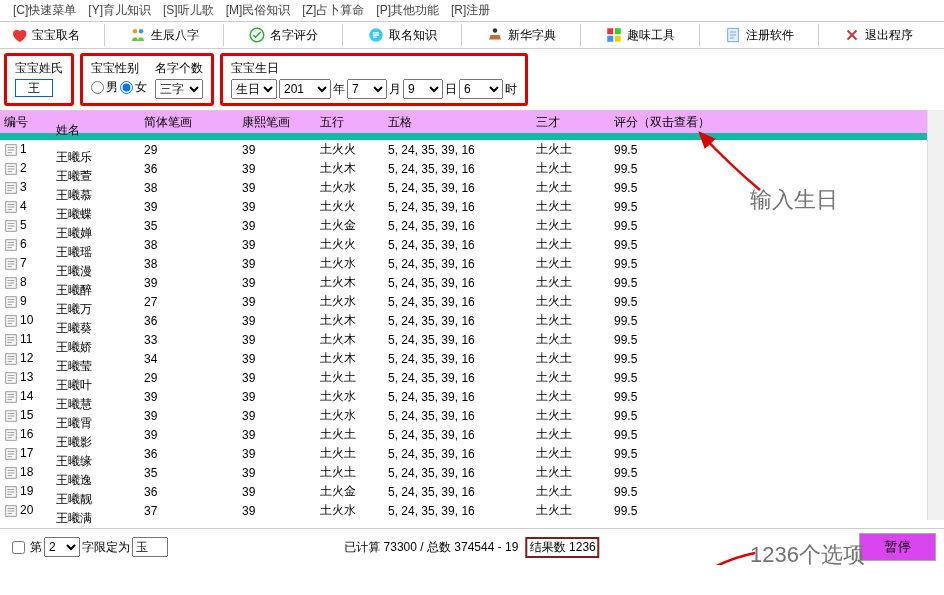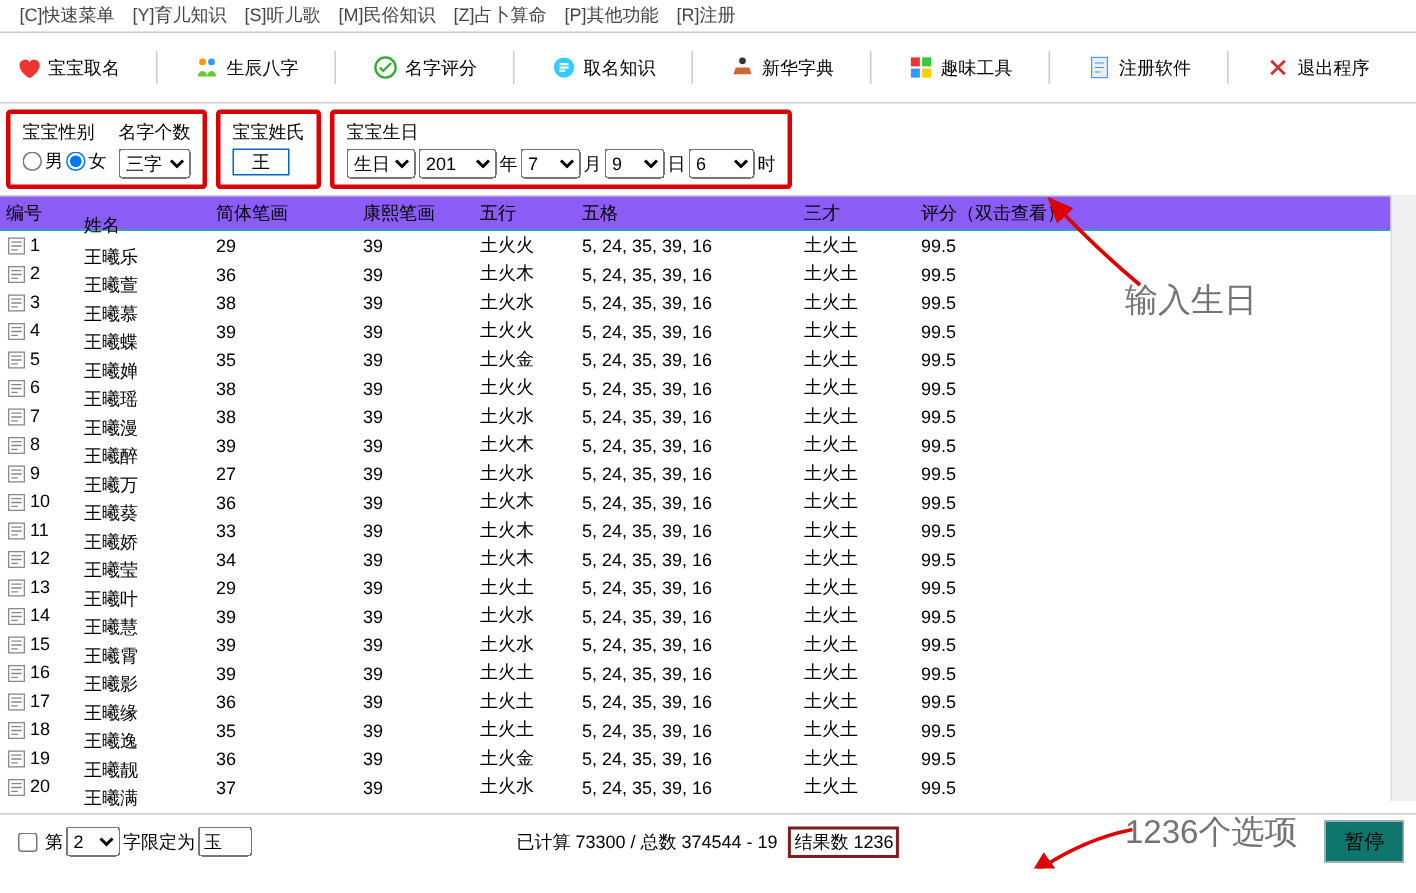--- a/index.html
+++ b/index.html
@@ -1,38 +1,38 @@
 <!DOCTYPE html>
 <html><head>
 <meta charset="utf-8">
 <style>
   body { margin:0; font-family:"Microsoft YaHei","SimSun",sans-serif; font-size:12px; background:#fff; color:#000; width:944px; }
   .menubar { display:flex; gap:12px; padding:2px 13px; color:#444; }
   .menubar span { cursor:default; }
-  .toolbar { display:flex; align-items:center; gap:16px; padding:10px 4px; border-top:1px solid #ccc; border-bottom:1px solid #ccc;text-align:right; }
+  .toolbar { display:flex; align-items:center; gap:16px; padding:0 4px; border-top:1px solid #ccc; border-bottom:1px solid #ccc;text-align:right; }
   .toolbar .tbtn { display:flex; align-items:center; gap:4px; padding:4px 6px; cursor:default; }
   .toolbar .sep { width:1px; height:22px; background:#ccc; margin:0 2px; }
   .ico { width:18px; height:18px; display:inline-block; }
   .panel-row { display:flex; gap:6px; padding:4px; }
   .panel { border:3px solid #d00; border-radius:3px; padding:4px 8px; display:flex; align-items:flex-start; gap:8px; }
   .panel label.title { display:block; margin-bottom:2px; font-size:12px; }
   select, input[type=text] { font-size:12px; font-family:inherit; }
   input.radio { margin:0 2px 0 0; vertical-align:middle; }
   .surname { width:32px; text-align:center; border:1px solid #06c; }
   .sel { height:20px; }
   .grid { border-top:1px solid #ccc; }
   .grid-head, .grid-row { display:flex; align-items:center; height:19px; }
-  .grid-head { background:#8b5cf6; border-bottom:1px solid #14b8a6; height:22px; }
+  .grid-head { background:#f0abfc; border-bottom:7px solid #14b8a6; height:22px; }
   .grid-head .col, .grid-row .col { padding:0 4px; overflow:hidden; white-space:nowrap; text-overflow:ellipsis; }
   .c0{width:44px;} .c1{width:80px;margin-top:16px;} .c2{width:90px;} .c3{width:70px;} .c4{width:60px;}
   .c5{width:140px;} .c6{width:70px;} .c7{width:120px;}
   .rowico { width:14px; height:14px; display:inline-block; vertical-align:middle; margin-right:2px; }
   .bottom { position:relative; display:flex; align-items:center; padding:4px 8px; border-top:1px solid #ccc; margin-top:8px; }
   .bottom .center { position:absolute; left:50%; transform:translateX(-50%); }
-  .bottom .btn { border:1px solid #aaa; background:#0f766e; padding:4px 12px; }
+  .bottom .btn { border:1px solid #aaa; background:#d946ef; padding:4px 24px; }
   .annot { position:absolute; color:#737373; font-size:22px; font-weight:500; pointer-events:none; }
   .annot svg { display:block; }
   .result-box { border:2px solid #7f1d1d; padding:0 2px; }
   .container { position:relative; }
   .scroll-stub { position:absolute; right:0; top:0; bottom:0; width:16px; background:#f0f0f0; border-left:1px solid #ddd; }
   .group { display:flex; flex-direction:column; }
   .inline { display:flex; align-items:center; gap:2px; }
 </style>
 </head>
 <body>
@@ -112,36 +112,36 @@
         <svg class="ico" viewBox="0 0 24 24">
           <path stroke="#c33" stroke-width="2.5" d="M6 6l12 12M18 6L6 18"></path>
         </svg>
         <span>退出程序</span>
       </div>
     </div>
 
   <div class="panel-row">
     <div class="panel">
       <div class="group">
+        <label class="title">宝宝姓氏</label>
+        <input type="text" class="surname" value="王" style="">
+      </div>
+    </div>
+
+    <div class="panel">
+      <div class="group">
         <label class="title">宝宝性别</label>
         <div class="inline">
           <label><input type="radio" class="radio" name="g" style=""><span>男</span></label>
           <label><input type="radio" class="radio" name="g" checked="" style=""><span>女</span></label>
         </div>
       </div>
       <div class="group">
         <label class="title">名字个数</label>
         <select class="sel"><option>三字</option></select>
-      </div>
-    </div>
-
-    <div class="panel">
-      <div class="group">
-        <label class="title">宝宝姓氏</label>
-        <input type="text" class="surname" value="王" style="">
       </div>
     </div>
 
     <div class="panel" style="flex:0 0 auto;">
       <div class="group">
         <label class="title">宝宝生日</label>
         <div class="inline">
           <select class="sel"><option>生日</option></select>
           <select class="sel" style="width:52px;"><option>201</option></select>
           <span>年</span>

